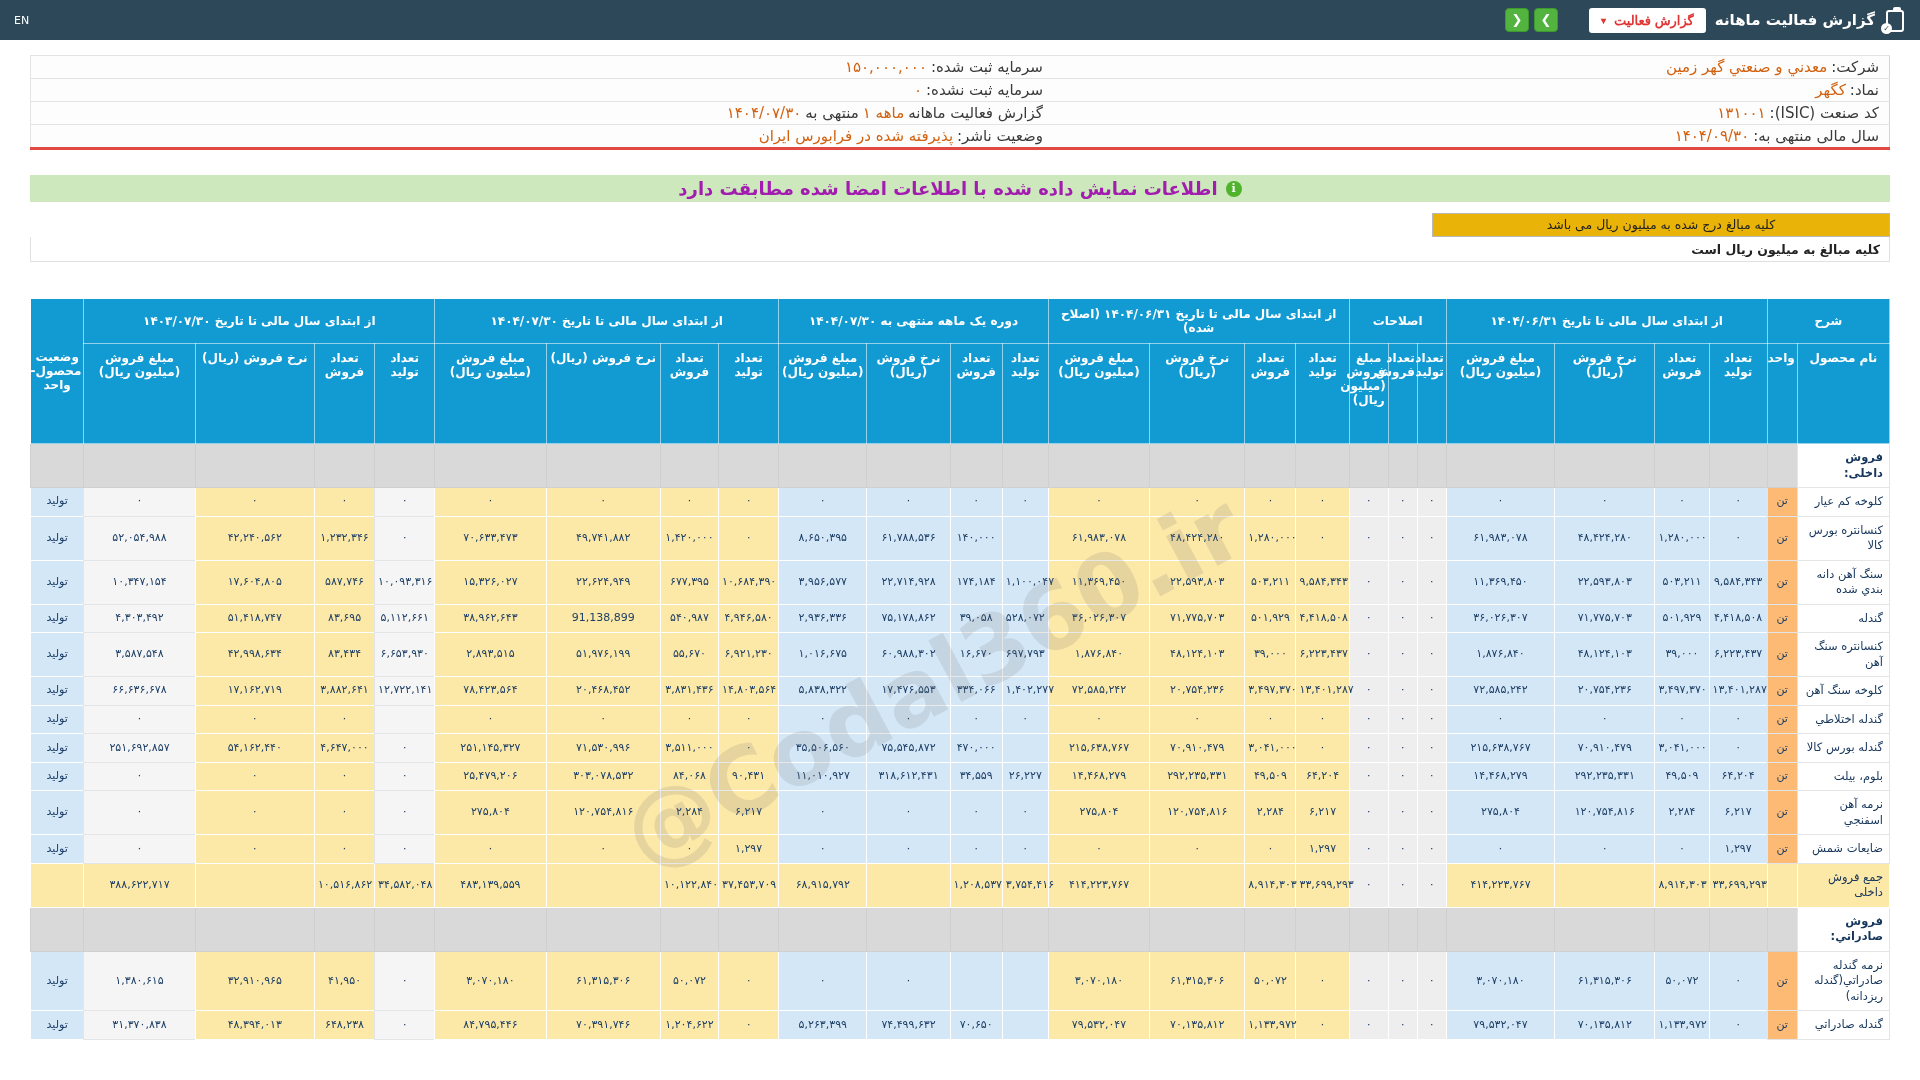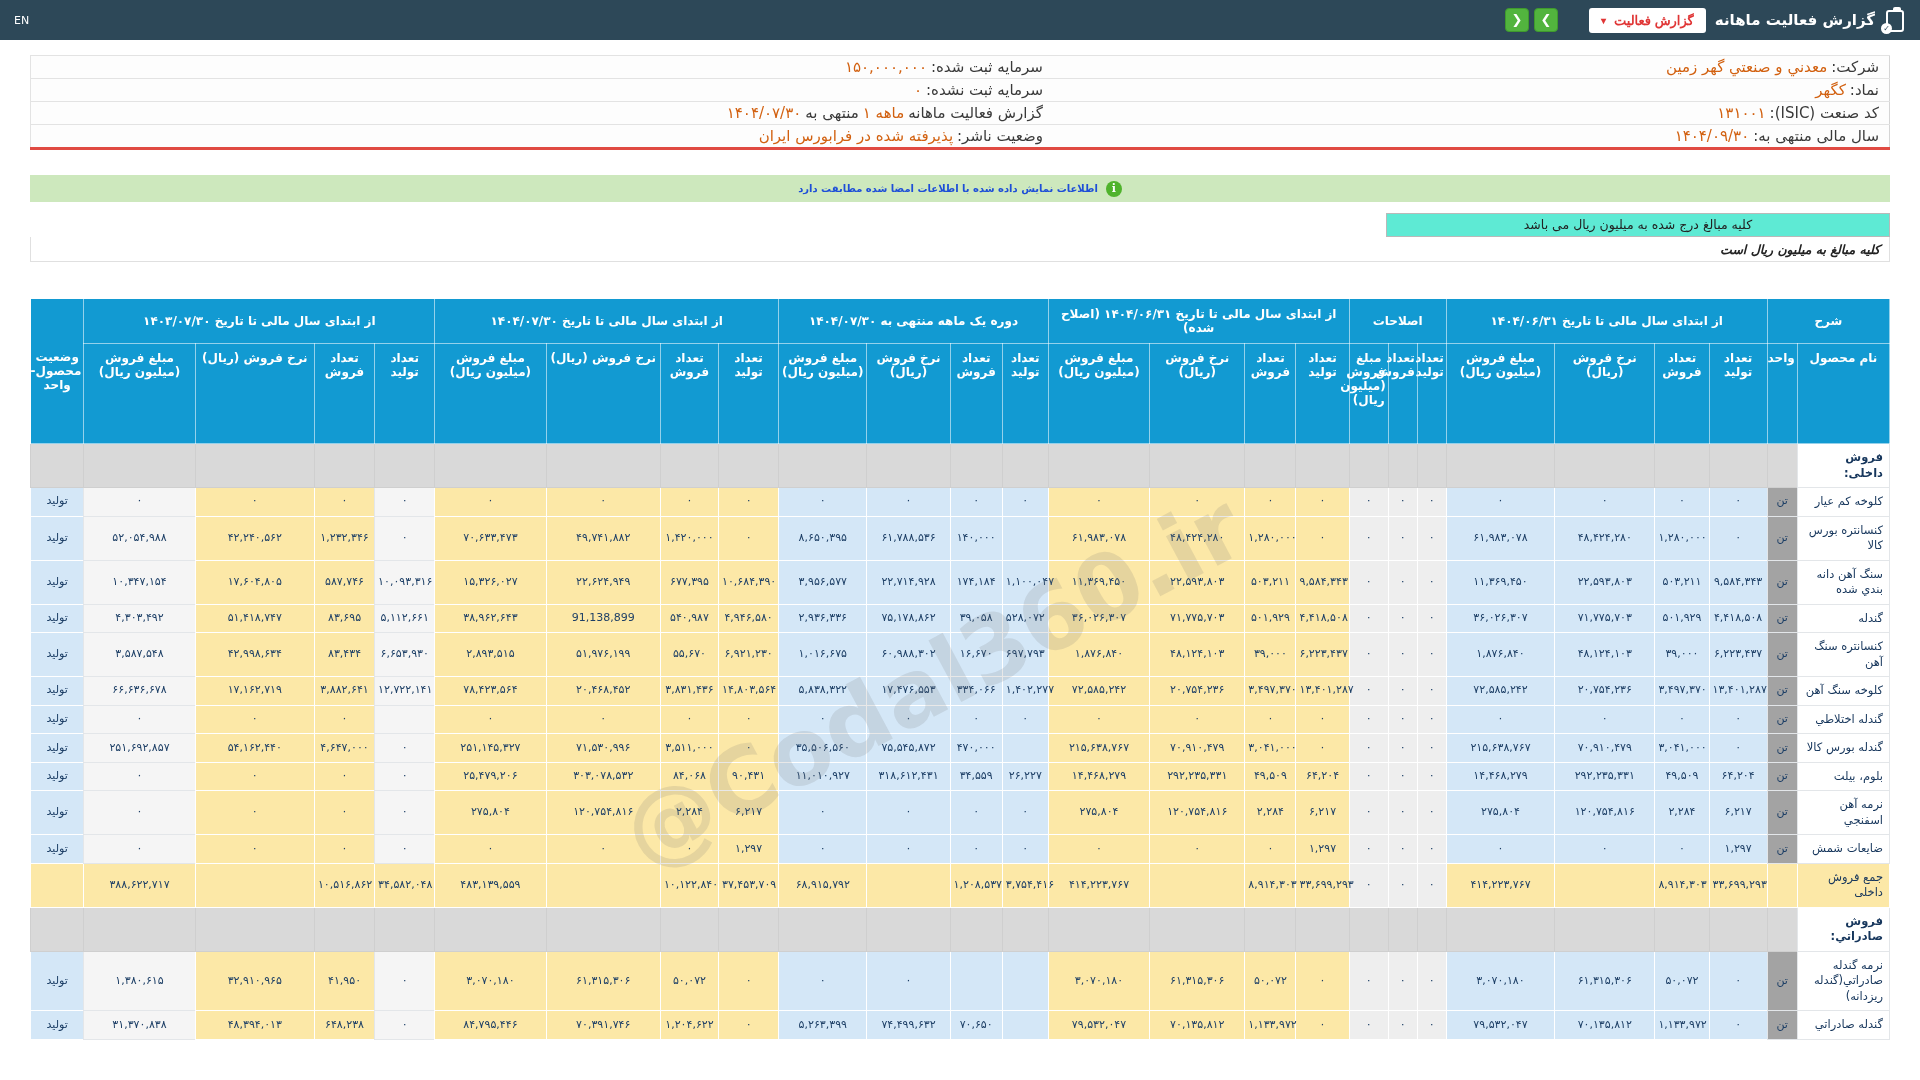--- a/index.html
+++ b/index.html
@@ -27,51 +27,51 @@
   
   .info-table { width:100%; margin-top:15px; border-collapse:collapse; border:1px solid #d5d5d5;
     border-bottom:3px solid #e04a42; background:#fdfdfd; }
   .info-table td { border-top:1px solid #e3e3e3; font-size:15px; color:#3a3a3a; padding:2px 10px; height:20px; }
   .info-table td.r-cell { width:45%; }
   .info-table td.l-cell { width:55%; border-left:1px solid #e3e3e3; }
   .info-val { color:#d2600f; padding:0 4px; direction:ltr; unicode-bidi:embed; display:inline-block; }
   
   .signed-bar { margin-top:25px; height:27px; background:#cde8bd; display:flex; align-items:center;
     justify-content:center; gap:8px; }
-  .signed-text { color:#1d4ed8; font-size:10px; font-weight:bold; }
+  .signed-text { color:#a21caf; font-size:18px; font-weight:bold; }
   .info-circle { width:16px; height:16px; border-radius:50%; background:#4fb32c; color:#fff; font-size:11px;
     font-weight:bold; text-align:center; line-height:16px; font-family:"DejaVu Serif",serif; }
   
-  .note-box { margin-top:11px; width:504px; border:1px solid #b9b9b9; background:#5eead4;
+  .note-box { margin-top:11px; width:458px; border:1px solid #b9b9b9; background:#eab308;
     font-size:12.5px; color:#222; padding:3px 10px 4px; text-align:center; }
   
   .sec-band { margin-top:64px; height:25px; background:#149bd5; color:#fff; font-weight:bold;
     font-size:13px; display:flex; align-items:center; padding:0 9px; }
   .sec-note { height:25px; border:1px solid #e0e0e0; border-top:none; display:flex; align-items:center;
-    padding:6px 9px; font-size:12.5px; font-weight:bold; color:#222;font-style:italic; }
+    padding:6px 9px; font-size:12.5px; font-weight:bold; color:#222; }
   
   .tbl-wrap { position:relative; margin-top:36px; }
   .main-table { width:100%; border-collapse:collapse; table-layout:fixed; }
   .main-table th { background:#129ad2; color:#fff; font-size:12px; font-weight:bold;
     border:1px solid rgba(255,255,255,.55); padding:8px 2px; }
   .main-table tr.h1 th { height:24px; }
   .main-table tr.h2 th { height:100px; vertical-align:top; padding-top:7px; }
   .main-table td { border:1px solid #e3e6e9; font-size:11px; color:#1d3f66; text-align:center;
     padding:6px 3px; vertical-align:middle; line-height:1.35; }
   td.num { direction:ltr; }
   td.c-b { background:#d4e7f7; border-color:#fff; }
   td.c-y { background:#fce8a7; border-color:#fff; }
   td.c-g { background:#eeeeee; border-color:#fff; }
   td.c-p { background:#f5f5f5; }
   td.c-sec { background:#d9d9d9; border-color:#cfcfcf; }
   td.name-cell { text-align:right; font-size:11.5px; color:#16365c; padding-right:6px; background:#fff; }
   tr.section td.name-cell { font-weight:bold;padding-left:45px; }
   tr.total td.name-cell { background:#fce8a7; border-color:#fff; }
   tr.total td.unit-cell { background:#fce8a7; border-color:#fff; }
-  .unit-cell { background:#a3a3a3; }
+  .unit-cell { background:#fdba74; }
   .watermark { position:absolute; top:330px; left:560px; transform:rotate(-28deg);
     font-size:92px; font-weight:bold; color:rgba(110,110,110,0.16); direction:ltr; pointer-events:none; z-index:5; }
 </style>
 </head>
 <body>
 
 <div class="navbar">
   <div class="nav-right">
     <div class="clip-icon">
       <div class="clip-body"></div>

